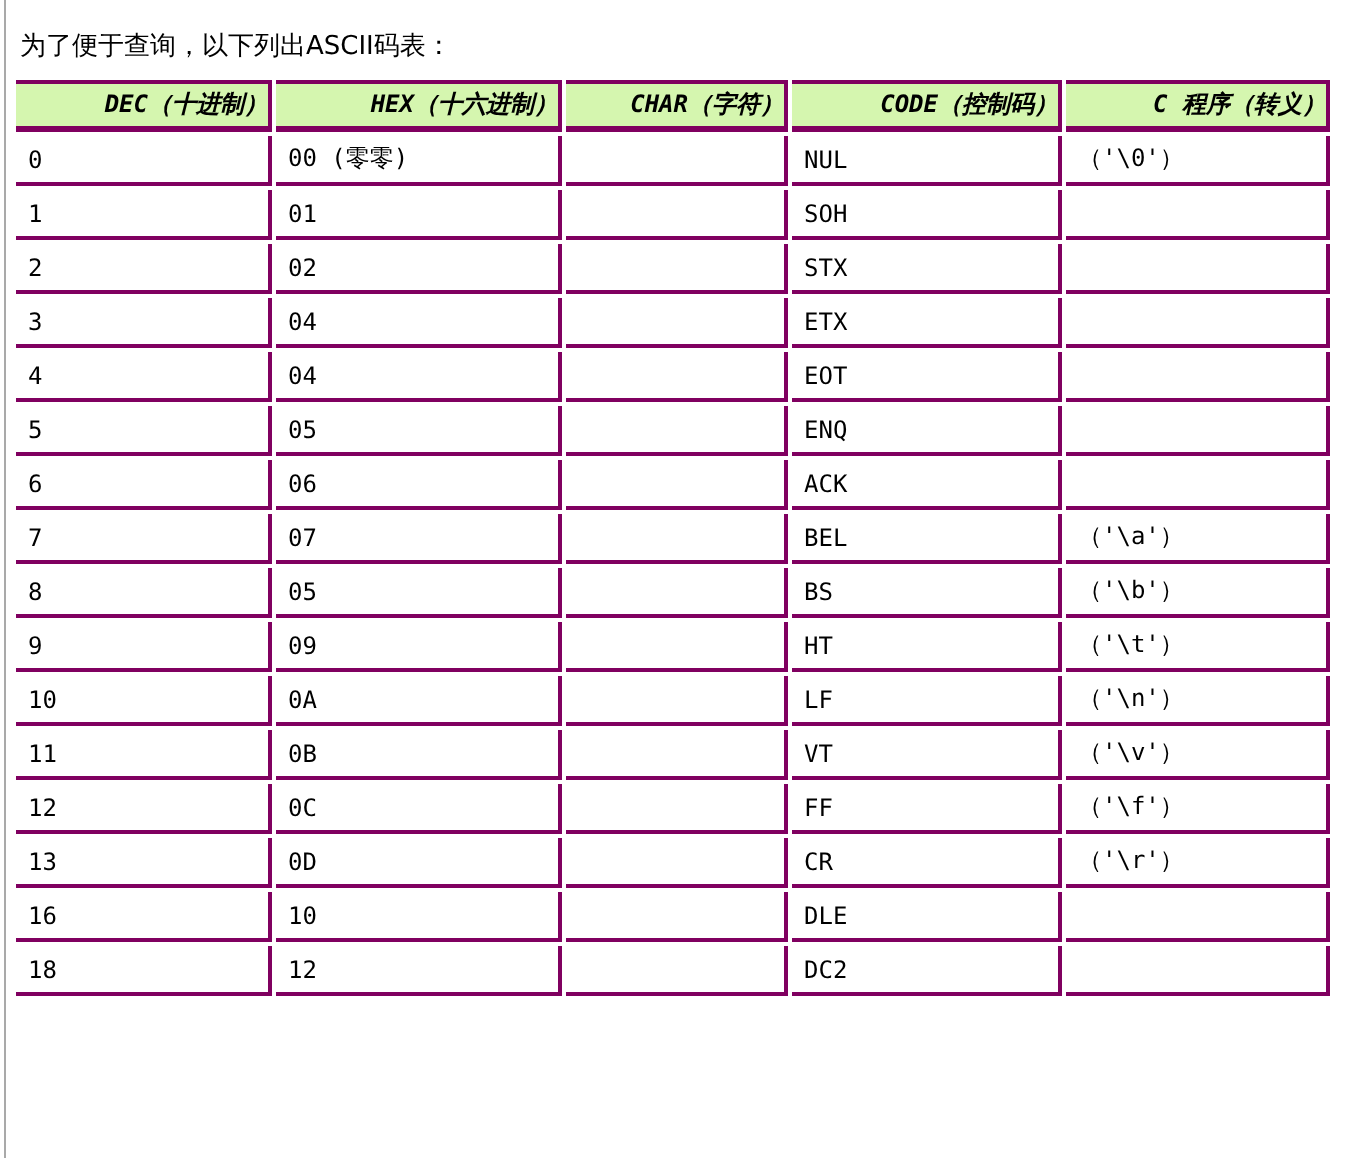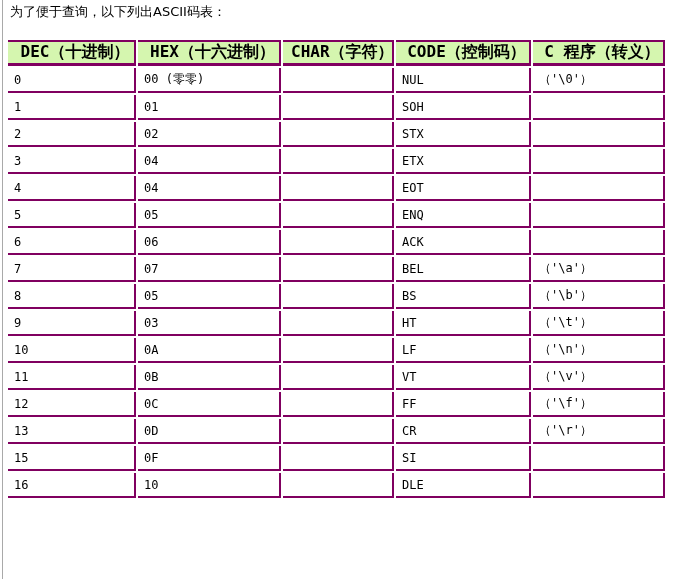--- a/index.html
+++ b/index.html
@@ -16,21 +16,21 @@
     position: absolute;
     left: 2px;
     top: 0;
     width: 1px;
     height: 579px;
     background: var(--edge-line, #a9a9a9);
   }
   .intro {
     position: absolute;
     left: 10px;
-    top: 4px;
+    top: 16px;
     font-size: 13px;
     line-height: 16px;
     white-space: nowrap;
   }
   table.ascii {
     position: absolute;
     left: 6px;
     top: 38px;
     width: 661px;
     table-layout: fixed;
@@ -39,26 +39,27 @@
     font-family: "DejaVu Sans Mono", "DejaVu Sans", sans-serif;
   }
   table.ascii th {
     box-sizing: border-box;
     height: 26px;
     background: var(--header-bg, #d5f6af);
     border-top: 2px solid var(--border-color, #800060);
     border-right: 2px solid var(--border-color, #800060);
     border-bottom: 3px solid var(--border-color, #800060);
     border-left: none;
-    font-size: 16px;
+    font-size: 12px;
     font-weight: bold;
-    text-align: center;
+    text-align: right;
     padding: 0 0 0 8px;
     white-space: nowrap;
     overflow: hidden;
+    font-style: italic;
   }
   table.ascii td {
     box-sizing: border-box;
     height: 25px;
     border-right: 2px solid var(--border-color, #800060);
     border-bottom: 2px solid var(--border-color, #800060);
     border-left: none;
     border-top: none;
     font-size: 12px;
     text-align: left;
@@ -152,21 +153,21 @@
       </tr>
       <tr>
         <td>8</td>
         <td>05</td>
         <td></td>
         <td>BS</td>
         <td>（'\b'）</td>
       </tr>
       <tr>
         <td>9</td>
-        <td>03</td>
+        <td>09</td>
         <td></td>
         <td>HT</td>
         <td>（'\t'）</td>
       </tr>
       <tr>
         <td>10</td>
         <td>0A</td>
         <td></td>
         <td>LF</td>
         <td>（'\n'）</td>
@@ -186,27 +187,27 @@
         <td>（'\f'）</td>
       </tr>
       <tr>
         <td>13</td>
         <td>0D</td>
         <td></td>
         <td>CR</td>
         <td>（'\r'）</td>
       </tr>
       <tr>
-        <td>15</td>
-        <td>0F</td>
-        <td></td>
-        <td>SI</td>
-        <td></td>
-      </tr>
-      <tr>
         <td>16</td>
         <td>10</td>
         <td></td>
         <td>DLE</td>
         <td></td>
       </tr>
+      <tr>
+        <td>18</td>
+        <td>12</td>
+        <td></td>
+        <td>DC2</td>
+        <td></td>
+      </tr>
     </tbody>
 </table>
 
 </body></html>

